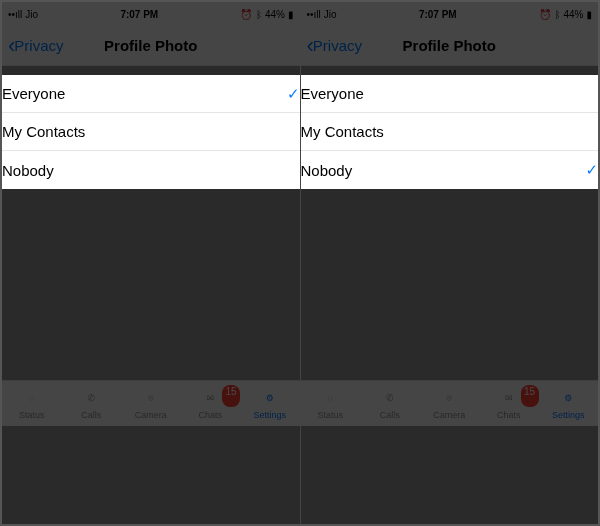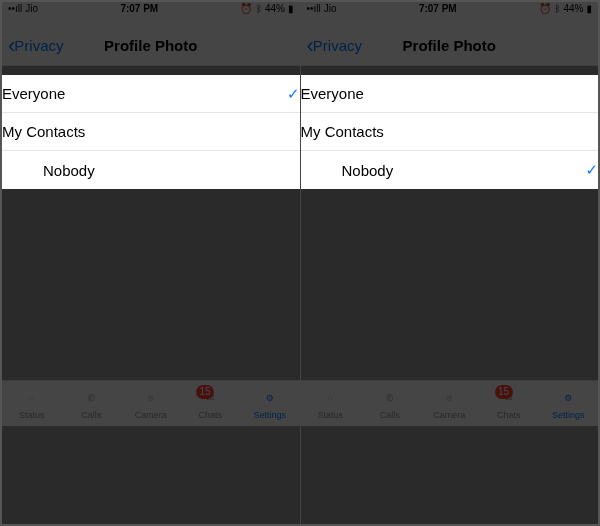--- a/index.html
+++ b/index.html
@@ -5,42 +5,42 @@
   * { margin:0; padding:0; box-sizing:border-box; font-family: -apple-system, "Helvetica Neue", Arial, sans-serif; }
   html, body { width:600px; height:526px; background:#111; overflow:hidden; }
   .frame { width:600px; height:526px; border:2px solid #555; background:#0a0a0a; display:flex; }
   .phone { flex:1; position:relative; height:100%; background:#2a2a2a; }
   .phone + .phone { border-left:1px solid #444; }
 
   
   .dimmed { filter: brightness(0.28); }
 
   
-  .statusbar { height:16px; background:#f7f7f7; color:#000; font-size:10px; display:flex; align-items:flex-end; justify-content:space-between; padding:12px 6px; }
+  .statusbar { height:16px; background:#f7f7f7; color:#000; font-size:10px; display:flex; align-items:center; justify-content:space-between; padding:12px 6px; }
   .statusbar .left, .statusbar .right { display:flex; align-items:center; gap:3px; }
   .statusbar .center { font-weight:600; font-size:10px; }
 
   
   .navbar { height:40px; background:#f7f7f7; display:flex; align-items:center; position:relative; border-bottom:1px solid #e0e0e0; }
   .navbar .back { position:absolute; left:6px; display:flex; align-items:center; color:#007aff; font-size:15px; }
   .navbar .back .chev { font-size:22px; line-height:1; margin-right:-1px; font-weight:400; }
   .navbar .title { margin:4px auto; font-weight:600; font-size:15px; color:#000; }
 
   
   .options { position:absolute; left:0; right:0; top:73px; background:#fff; }
   .option { height:38px; display:flex; align-items:center; justify-content:space-between; padding:0 0; font-size:15px; color:#000; border-bottom:1px solid #e5e5e5; }
-  .option:last-child { border-bottom:none;margin-left:41px; }
+  .option:last-child { border-bottom:none; }
   .check { color:#0a7aff; }
 
   
   .tabbar { position:absolute; bottom:0; left:0; right:0; height:46px; background:#f7f7f7; display:flex; justify-content:space-around; align-items:center; border-top:1px solid #ddd; }
   .tab { position:relative; display:flex; flex-direction:column; align-items:center; justify-content:center; color:#8e8e93; font-size:9px; gap:1px; width:20%; }
   .tab.active { color:#007aff; }
   .tab .ico { display:inline-block; width:22px; height:22px; display:flex; align-items:center; justify-content:center; }
-  .badge { position:absolute; top:-2px; right:26px; background:#ff3b30; color:#fff; border-radius:8px; font-size:10px; line-height:13px; height:14px; min-width:18px; padding:0 3px; text-align:center; }
+  .badge { position:absolute; top:-2px; right:0; background:#ff3b30; color:#fff; border-radius:8px; font-size:10px; line-height:13px; height:22px; min-width:18px; padding:0 3px; text-align:center; }
 </style>
 </head>
 <body>
 
 <div class="frame">
 
   <div class="phone">
     <div class="dimmed">
       <div class="statusbar">
         <span class="left">

